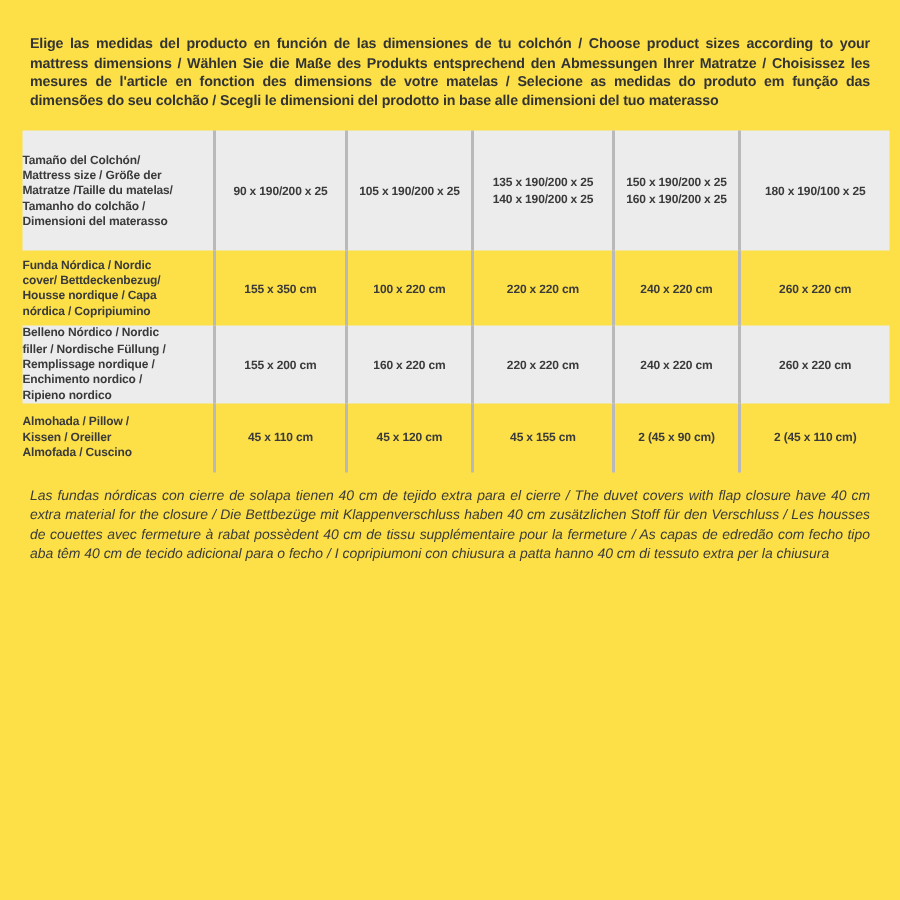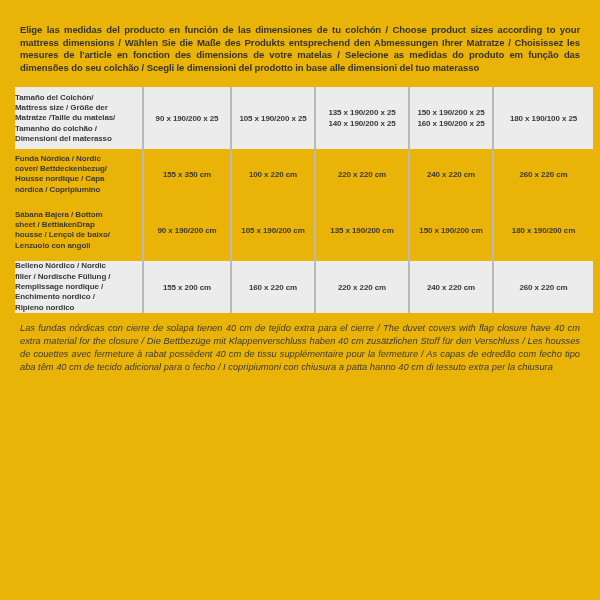--- a/index.html
+++ b/index.html
@@ -1,21 +1,21 @@
 <!DOCTYPE html>
 <html><head>
 <meta charset="utf-8">
 <style>
   html, body { margin:0; padding:0; background:#ffffff; }
   body {
     width:600px; height:600px; overflow:hidden;
     font-family:"Liberation Sans", sans-serif;
     color:#3a3a3a;
   }
-  .page { box-sizing:border-box; width:600px; height:600px; padding:24px 20px 0 20px; background:#eab308; }
+  .page { box-sizing:border-box; width:600px; height:600px; padding:24px 20px 0 20px; background:#fde047; }
   .intro {
     margin:0 0 13px 0;
     font-size:9.5px; font-weight:bold; letter-spacing:-0.1px;
     line-height:12.6px; text-align:justify; color:#333333;
   }
   table.size {
     border-collapse:collapse; table-layout:fixed;
     width:578px; margin-left:-5px;
   }
   table.size td { vertical-align:middle; padding:0; }
@@ -46,21 +46,21 @@
   <table class="size">
     <colgroup>
       <col style="width:128px">
         <col style="width:88px">
         <col style="width:84px">
       <col style="width:94px">
         <col style="width:84px">
         <col style="width:100px">
     </colgroup>
     <tbody>
-      <tr class="stripe" style="height:62px">
+      <tr class="stripe" style="height:80px">
         <td class="label">Tamaño del Colchón/
 Mattress size / Größe der
 Matratze /Taille du matelas/
 Tamanho do colchão /
 Dimensioni del materasso</td>
         <td class="val">90 x 190/200 x 25</td>
         <td class="val">105 x 190/200 x 25</td>
         <td class="val">135 x 190/200 x 25
 140 x 190/200 x 25</td>
         <td class="val">150 x 190/200 x 25
@@ -71,41 +71,40 @@
         <td class="label">Funda Nórdica /  Nordic
 cover/ Bettdeckenbezug/
 Housse nordique  / Capa
 nórdica / Copripiumino</td>
         <td class="val">155 x 350 cm</td>
         <td class="val">100 x 220 cm</td>
         <td class="val">220 x 220 cm</td>
         <td class="val">240 x 220 cm</td>
         <td class="val">260 x 220 cm</td>
       </tr>
-      <tr style="height:62px">
-        <td class="label">Sábana Bajera / Bottom
-sheet / BettlakenDrap
-housse / Lençol de baixo/
-Lenzuolo con angoli</td>
-        <td class="val">90 x 190/200 cm</td>
-        <td class="val">105 x 190/200 cm</td>
-        <td class="val">135 x 190/200 cm</td>
-        <td class="val">150 x 190/200 cm</td>
-        <td class="val">180 x 190/200 cm</td>
-      </tr>
       <tr class="stripe" style="height:48px">
         <td class="label">Belleno Nórdico / Nordic
 filler / Nordische Füllung /
 Remplissage nordique /
 Enchimento nordico /
 Ripieno nordico</td>
         <td class="val">155 x 200 cm</td>
         <td class="val">160 x 220 cm</td>
         <td class="val">220 x 220 cm</td>
         <td class="val">240 x 220 cm</td>
         <td class="val">260 x 220 cm</td>
       </tr>
+      <tr style="height:46px">
+        <td class="label">Almohada  / Pillow /
+Kissen / Oreiller
+Almofada / Cuscino</td>
+        <td class="val">45 x 110 cm</td>
+        <td class="val">45 x 120 cm</td>
+        <td class="val">45 x 155 cm</td>
+        <td class="val">2 (45 x 90 cm)</td>
+        <td class="val">2 (45 x 110 cm)</td>
+      </tr>
     </tbody>
   </table>
 
   <p class="footnote">Las fundas nórdicas con cierre de solapa tienen 40 cm de tejido extra para el cierre  / The duvet covers with flap closure have 40 cm extra material for the closure / Die Bettbezüge mit Klappenverschluss haben 40 cm zusätzlichen Stoff für den Verschluss / Les housses de couettes avec fermeture à rabat possèdent 40 cm de tissu supplémentaire pour la fermeture / As capas de edredão com fecho tipo aba têm 40 cm de tecido adicional para o fecho / I copripiumoni con chiusura a patta hanno 40 cm di tessuto extra per la chiusura</p>
 
 </div>
 
 </body></html>

